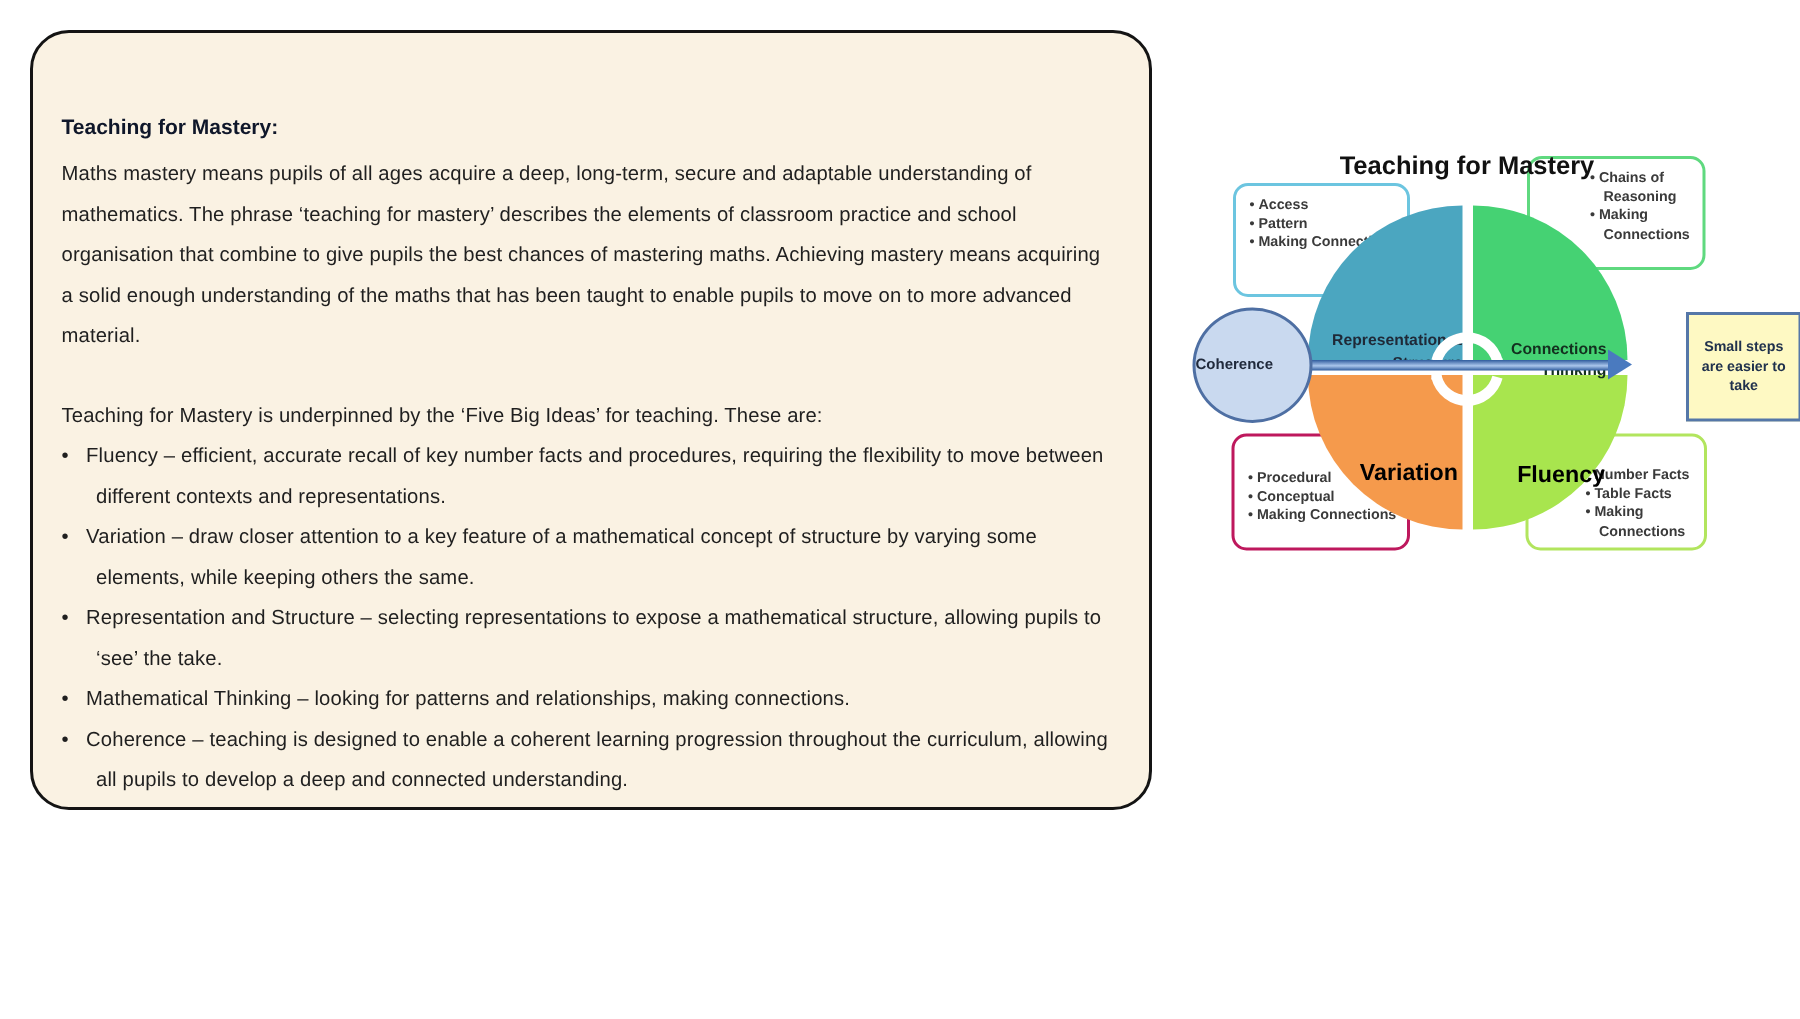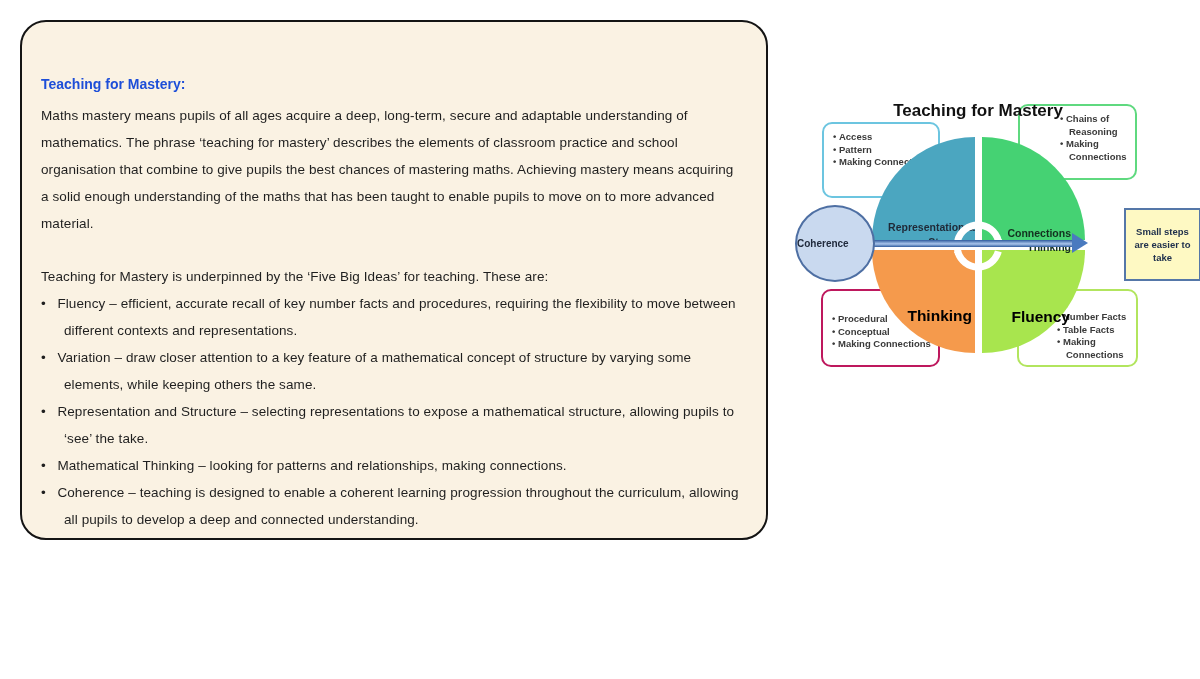--- a/index.html
+++ b/index.html
@@ -5,21 +5,21 @@
   html,body{margin:0;padding:0;}
   body{font-family:"Liberation Sans", sans-serif;background:#fff;}
   .page{position:relative;width:1200px;height:679px;background:#ffffff;overflow:hidden;}
 
   
   .panel{
     position:absolute;left:20px;top:20px;width:748px;height:520px;
     box-sizing:border-box;background:#FAF2E3;border:2px solid #141414;border-radius:26px;
     padding:52px 22px 0 19px;color:#1f1f1f;
   }
-  .panel h2{margin:0 0 8px 0;font-size:14px;line-height:20px;color:#1d4ed8;}
+  .panel h2{margin:0 0 8px 0;font-size:14px;line-height:20px;color:#0f172a;}
   .panel p{margin:0;font-size:13.5px;line-height:27px;letter-spacing:.1px;}
   .panel p.intro{margin-bottom:26px;}
   .panel ul{margin:0;padding:0;list-style:none;}
   .panel li{
     font-size:13.5px;line-height:27px;letter-spacing:.1px;
     padding-left:23px;text-indent:-23px;
   }
   .panel li::before{content:"\2022\00a0\00a0\00a0";}
 
   
@@ -119,21 +119,21 @@
       </ul>
     </div>
 
     <div class="quad q-tl"></div>
     <div class="quad q-tr"></div>
     <div class="quad q-bl"></div>
     <div class="quad q-br"></div>
 
     <div class="q-label ql-rep">Representation &amp; Structure</div>
     <div class="q-label ql-math">Connections Thinking</div>
-    <div class="q-label ql-var">Thinking</div>
+    <div class="q-label ql-var">Variation</div>
     <div class="q-label ql-flu">Fluency</div>
 
     <svg class="sync" width="60" height="60" viewBox="0 0 60 60">
       <path d="M 9.7 24.6 A 21 21 0 0 1 50.3 24.6" stroke="#ffffff" stroke-width="7" fill="none"></path>
       <path d="M 50.3 23 L 50.3 32" stroke="#ffffff" stroke-width="7" fill="none"></path>
       <path d="M 50.3 35.4 A 21 21 0 0 1 9.7 35.4" stroke="#ffffff" stroke-width="7" fill="none"></path>
       <path d="M 9.7 37 L 9.7 28" stroke="#ffffff" stroke-width="7" fill="none"></path>
     </svg>
 
     <div class="arrow-band"></div>

